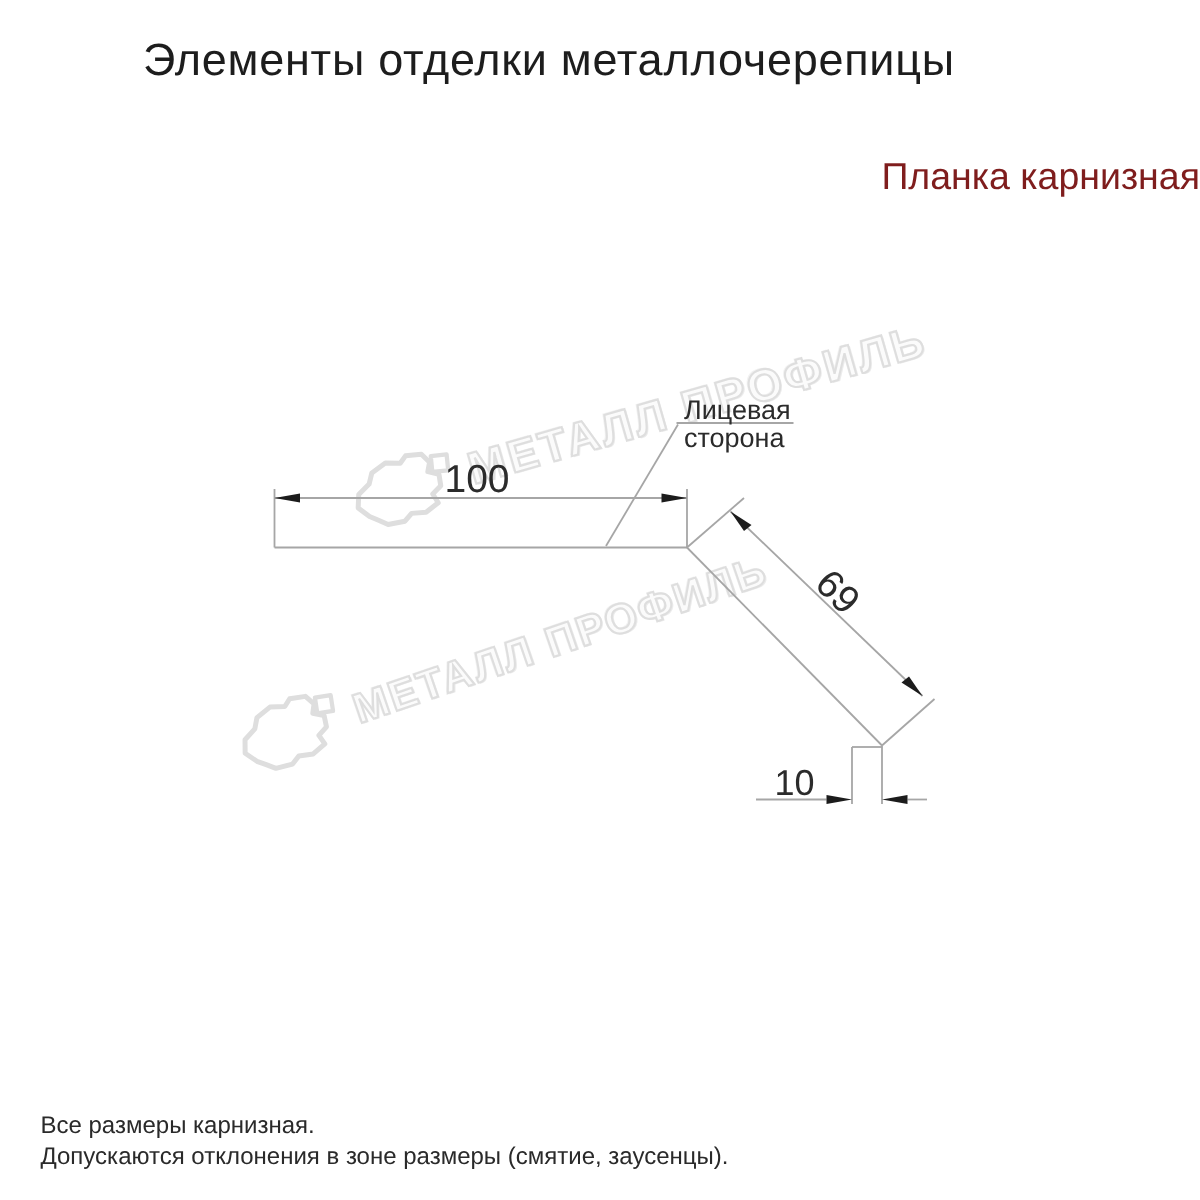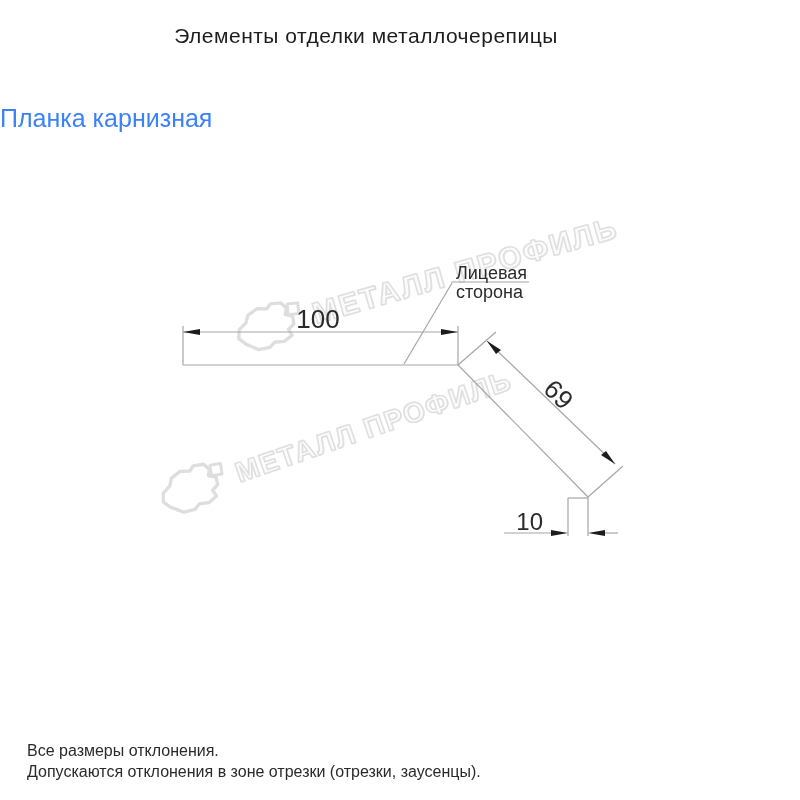--- a/index.html
+++ b/index.html
@@ -14,32 +14,32 @@
     height: 800px;
     background: #ffffff;
     overflow: hidden;
   }
   .title {
     position: absolute;
     top: 24px;
     left: 0;
     width: 732px;
     text-align: center;
-    font-size: 21px;
+    font-size: 30px;
     color: #1d1d1d;
     letter-spacing: 0.5px;
   }
   .subtitle {
     position: absolute;
     top: 101px;
     left: 0;
     width: 800px;
-    text-align: left;
+    text-align: right;
     font-size: 25px;
-    color: #3b82f6;
+    color: #7f1d1d;
     line-height: 35px;
   }
   .watermark {
     position: absolute;
     display: flex;
     align-items: center;
     gap: 7px;
     font-weight: bold;
     white-space: nowrap;
     color: #fbfbfb;
@@ -152,17 +152,17 @@
 
     <g>
       <path d="M404,364 L452,283" stroke="#a6a6a6" stroke-width="1.2" fill="none"></path>
       <path d="M451,282 H529" stroke="#a6a6a6" stroke-width="1.2" fill="none"></path>
       <text x="456" y="279" class="face-label">Лицевая</text>
       <text x="456" y="298" class="face-label">сторона</text>
     </g>
   </svg>
 
   <div class="footer">
-    <div>Все размеры отклонения.</div>
-    <div>Допускаются отклонения в зоне отрезки (отрезки, заусенцы).</div>
+    <div>Все размеры карнизная.</div>
+    <div>Допускаются отклонения в зоне размеры (смятие, заусенцы).</div>
   </div>
 
 </div>
 
 </body></html>

